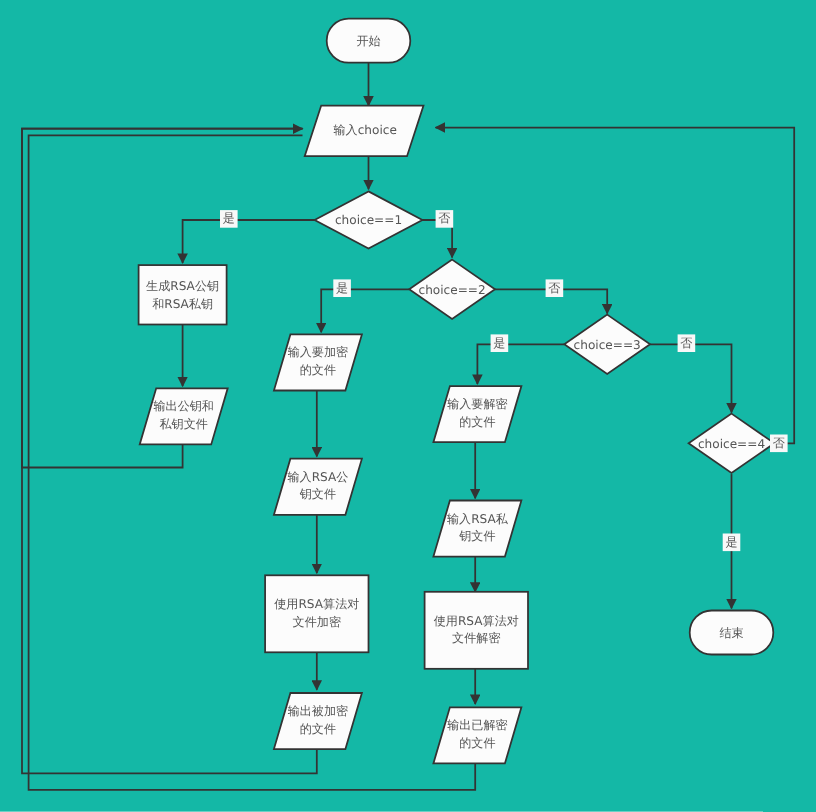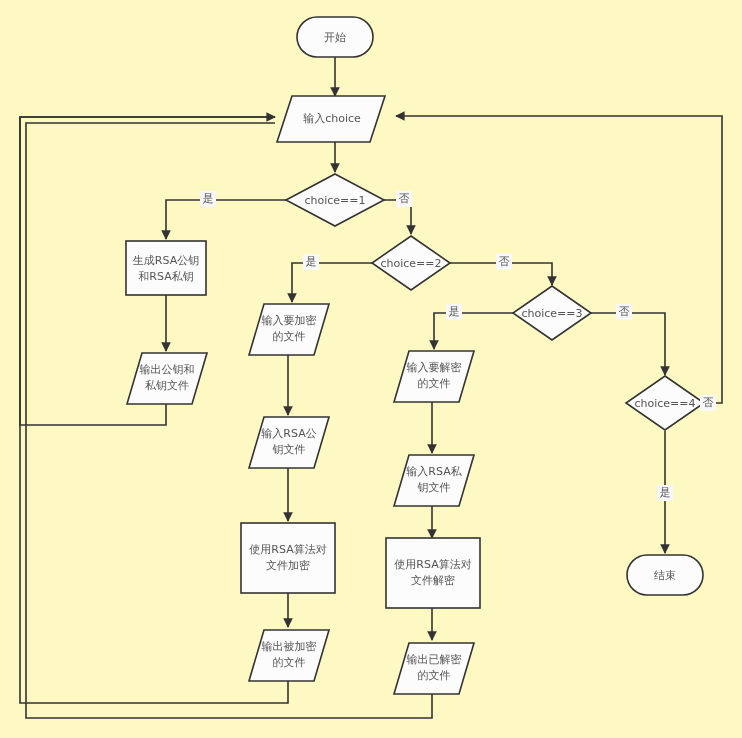--- a/index.html
+++ b/index.html
@@ -4,21 +4,21 @@
 <style>
   html, body {
     margin: 0;
     padding: 0;
     background: #f7f7f7;
   }
   #canvas {
     position: relative;
     width: 742px;
     height: 738px;
-    background: #fef9c3;
+    background: #14b8a6;
     font-family: "DejaVu Sans", "Liberation Sans", sans-serif;
     overflow: hidden;
   }
   svg.flow {
     position: absolute;
     top: 0;
     left: 0;
     width: 742px;
     height: 738px;
   }

